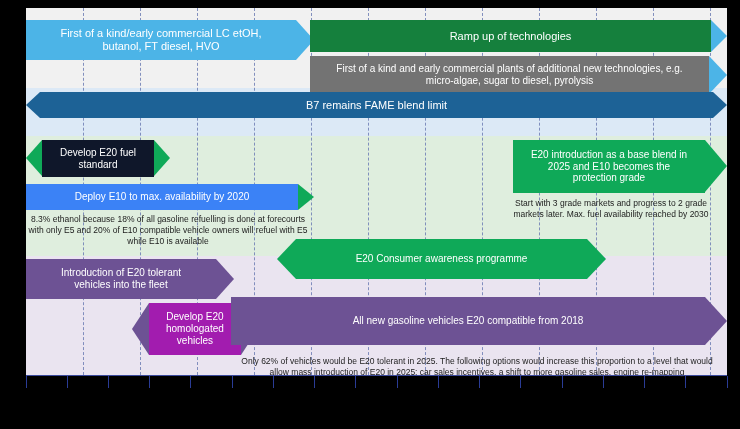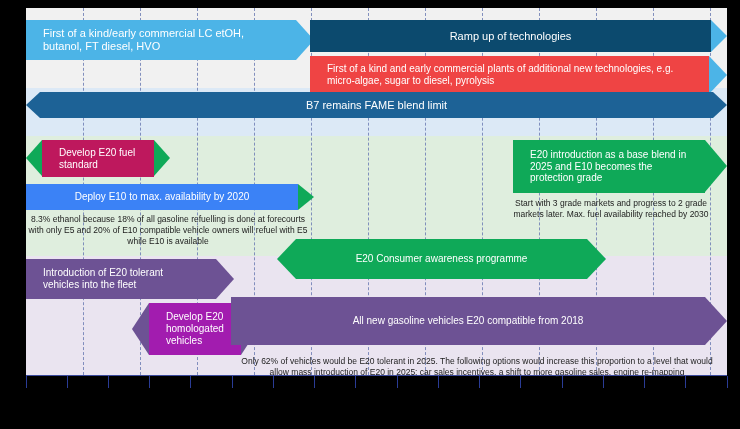--- a/index.html
+++ b/index.html
@@ -9,21 +9,21 @@
   
   #plot{position:absolute;left:26px;top:8px;width:701px;height:367px;}
   .band{position:absolute;left:0;width:100%;}
   .gridline{position:absolute;top:0;bottom:0;width:0;border-left:1px dashed #6f7fb5;opacity:.85;}
   .axis{position:absolute;left:26px;top:375px;width:701px;height:1px;background:#3b4a9c;}
   .tick{position:absolute;top:376px;width:1px;height:12px;background:#2a3c96;}
 
   
   .arrow{position:absolute;display:flex;align-items:stretch;}
   .arrow .head,.arrow .tail{flex:0 0 auto;}
-  .arrow .body{flex:1 1 auto;display:flex;align-items:center;justify-content:center;color:#fff;line-height:1.18;padding:0 17px;box-sizing:border-box;}
+  .arrow .body{flex:1 1 auto;display:flex;align-items:center;justify-content:center;text-align:center;color:#fff;line-height:1.18;padding:0 17px;box-sizing:border-box;}
   .arrow .head{width:0;height:0;}
   .arrow .tail{width:0;height:0;}
 
   .note{position:absolute;text-align:center;color:#1c1c1c;line-height:1.3;}
 
   .t-11{font-size:11px;}
   .t-10{font-size:10px;}
   .t-85{font-size:8.5px;text-align:center;}
 </style>
 </head>
@@ -50,38 +50,38 @@
     <div class="gridline" style="left:570px;"></div>
     <div class="gridline" style="left:627px;"></div>
     <div class="gridline" style="left:684px;"></div>
 
     <div class="arrow" style="left:0px;top:12px;width:288px;height:40px;">
       <div class="body t-11" style="background:#4cb4e7;">First of a kind/early commercial LC etOH, butanol, FT diesel, HVO</div>
       <div class="head" style="border-top:20px solid transparent;border-bottom:20px solid transparent;border-left:18px solid #4cb4e7;"></div>
     </div>
 
     <div class="arrow" style="left:284px;top:12px;width:417px;height:32px;">
-      <div class="body t-11" style="background:#0c4a6e;">Ramp up of technologies</div>
+      <div class="body t-11" style="background:#15803d;">Ramp up of technologies</div>
       <div class="head" style="border-top:16px solid transparent;border-bottom:16px solid transparent;border-left:16px solid #4cb4e7;"></div>
     </div>
 
     <div class="arrow" style="left:284px;top:48px;width:417px;height:38px;">
-      <div class="body t-10" style="background:#ef4444;">First of a kind and early commercial plants of additional new technologies, e.g. micro-algae, sugar to diesel, pyrolysis</div>
+      <div class="body t-10" style="background:#737373;">First of a kind and early commercial plants of additional new technologies, e.g. micro-algae, sugar to diesel, pyrolysis</div>
       <div class="head" style="border-top:19px solid transparent;border-bottom:19px solid transparent;border-left:18px solid #4cb4e7;"></div>
     </div>
 
     <div class="arrow" style="left:0px;top:84px;width:701px;height:26px;">
       <div class="tail" style="border-top:13px solid transparent;border-bottom:13px solid transparent;border-right:14px solid #1d6296;"></div>
       <div class="body t-11" style="background:#1d6296;">B7 remains FAME blend limit</div>
       <div class="head" style="border-top:13px solid transparent;border-bottom:13px solid transparent;border-left:14px solid #1d6296;"></div>
     </div>
 
     <div class="arrow" style="left:0px;top:132px;width:144px;height:37px;">
       <div class="tail" style="border-top:18.5px solid transparent;border-bottom:18.5px solid transparent;border-right:16px solid #0fa958;"></div>
-      <div class="body t-10" style="background:#be185d;">Develop E20 fuel standard</div>
+      <div class="body t-10" style="background:#0f172a;">Develop E20 fuel standard</div>
       <div class="head" style="border-top:18.5px solid transparent;border-bottom:18.5px solid transparent;border-left:16px solid #0fa958;"></div>
     </div>
 
     <div class="arrow" style="left:0px;top:176px;width:288px;height:26px;">
       <div class="body t-10" style="background:#3b82f6;">Deploy E10 to max. availability by 2020</div>
       <div class="head" style="border-top:13px solid transparent;border-bottom:13px solid transparent;border-left:16px solid #0fa958;"></div>
     </div>
 
     <div class="arrow" style="left:487px;top:132px;width:214px;height:53px;">
       <div class="body t-10" style="background:#0fa958;">E20 introduction as a base blend in 2025 and E10 becomes the protection grade</div>

